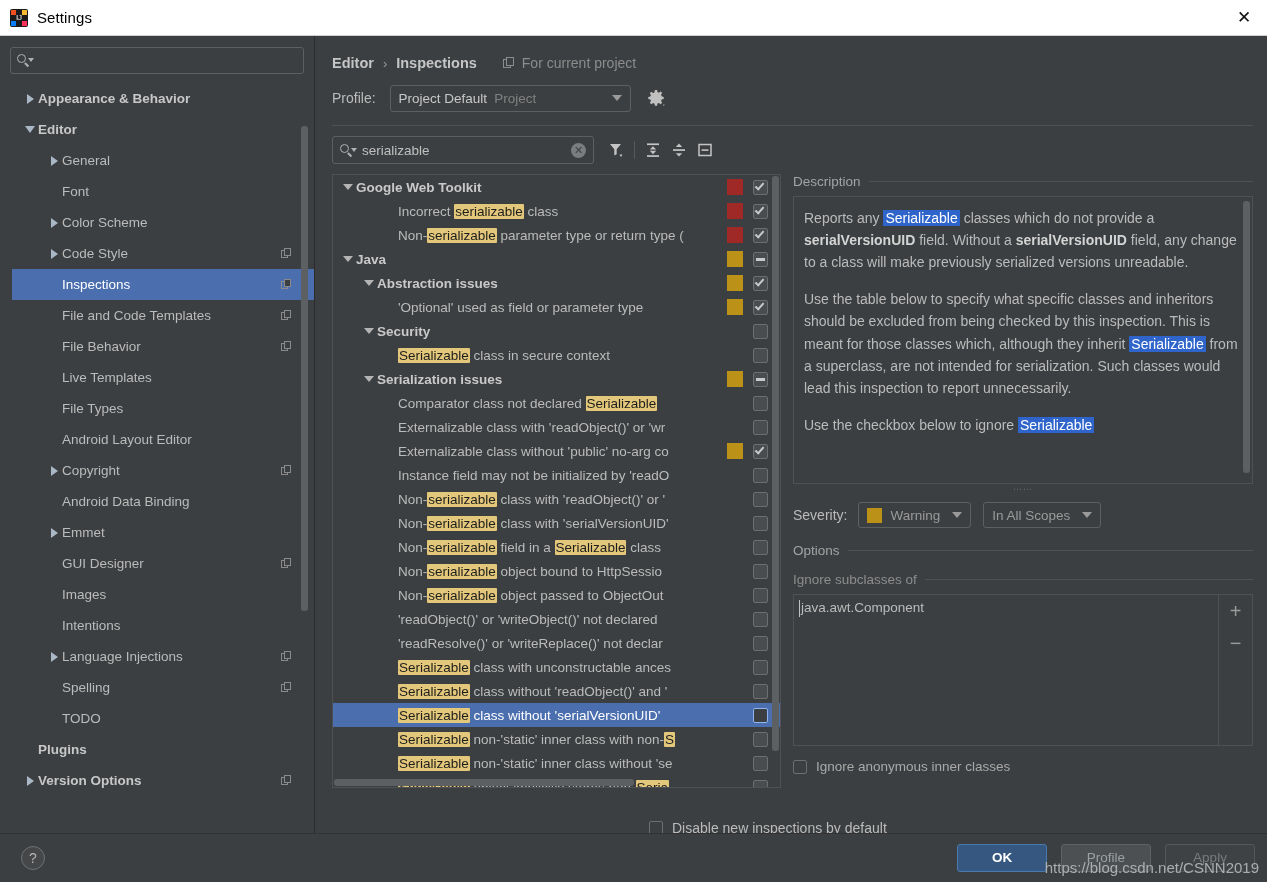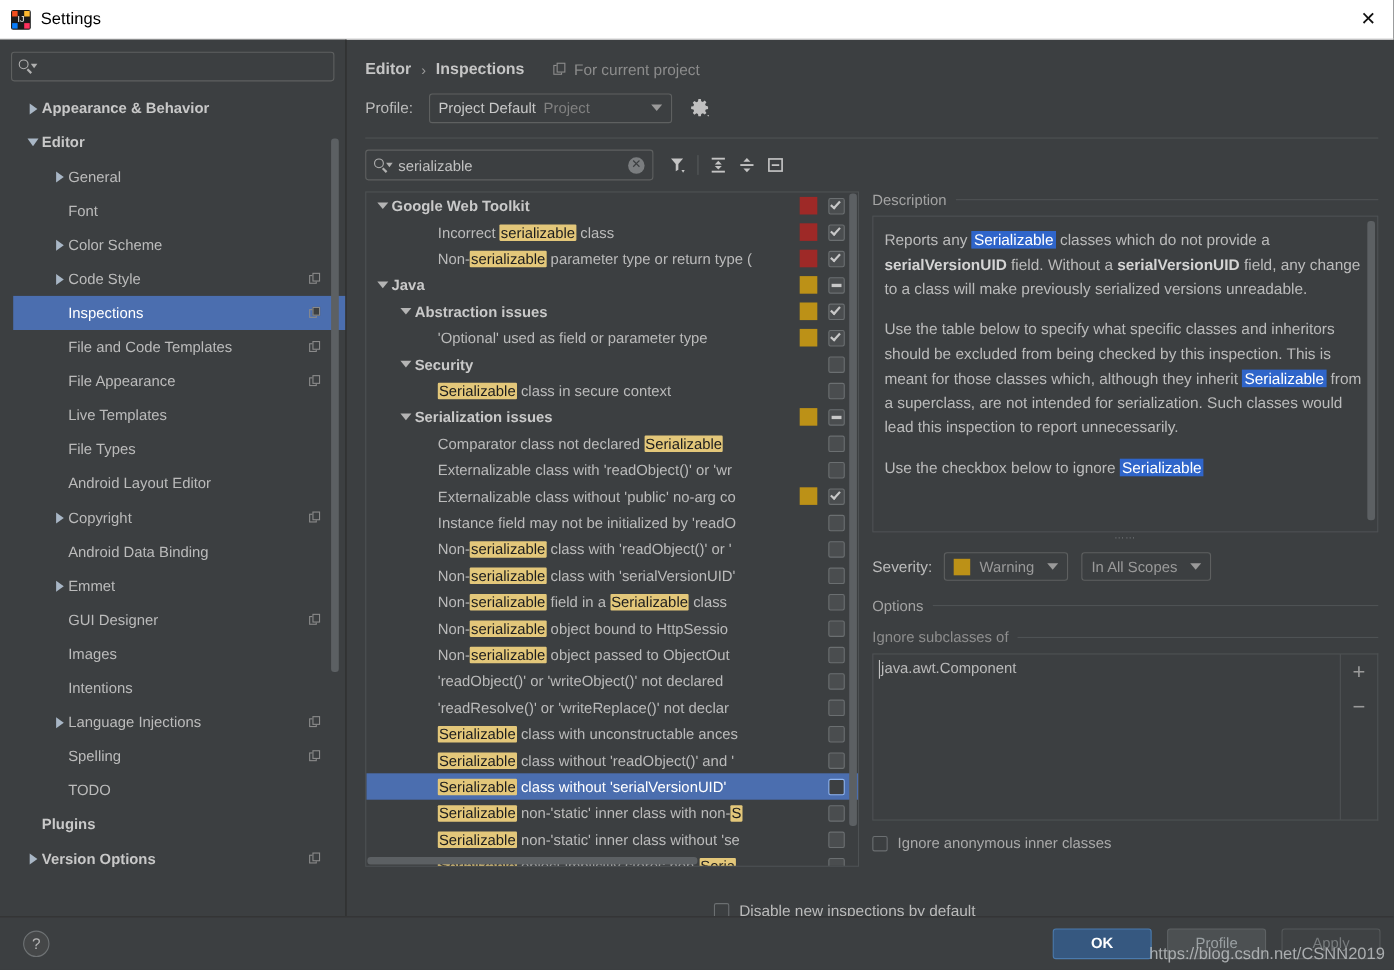--- a/index.html
+++ b/index.html
@@ -119,21 +119,21 @@
   #breadcrumb .forproj .ic { position: relative; width: 13px; height: 13px; margin-right: 6px; }
   #breadcrumb .forproj .ic .a { position:absolute; left:0; top:2px; width:8px; height:9px; border:1px solid #8c8c8c; }
   #breadcrumb .forproj .ic .b { position:absolute; left:3px; top:0; width:8px; height:9px; border:1px solid #8c8c8c; background:#3c3f41; }
 
   
   #profile-row {
     display: flex; align-items: center; padding-left: 17px; margin-top: 8px; height: 32px;
   }
   #profile-label { font-size: 14px; color: #bbbbbb; margin-right: 14px; }
   #profile-combo {
-    width: 221px; height: 27px; border: 1px solid #5e6060; border-radius: 3px;
+    width: 241px; height: 27px; border: 1px solid #5e6060; border-radius: 3px;
     display: flex; align-items: center; padding: 0 8px; background: #3c3f41; text-align: right;
   }
   #profile-combo .pname { color: #c8c8c8; font-size: 13.5px; }
   #profile-combo .pscope { color: #808080; font-size: 13.5px; margin-left: 7px; }
   #profile-combo .dd-arrow {
     margin-left: auto; width: 0; height: 0;
     border-left: 5.5px solid transparent; border-right: 5.5px solid transparent;
     border-top: 6px solid #9a9a9a;
   }
   #gear-btn { margin-left: 14px; position: relative; width: 22px; height: 22px; }
@@ -393,21 +393,21 @@
           <span class="sb-arrow-slot"></span>
           <span class="sb-label">File and Code Templates</span>
           <span class="sb-copy-icon">
             <span class="a"></span>
             <span class="b"></span>
           </span>
         </div>
         <div class="sb-item">
           <span style="width: 34px; flex: 0 0 auto;"></span>
           <span class="sb-arrow-slot"></span>
-          <span class="sb-label">File Appearance</span>
+          <span class="sb-label">File Behavior</span>
           <span class="sb-copy-icon">
             <span class="a"></span>
             <span class="b"></span>
           </span>
         </div>
         <div class="sb-item">
           <span style="width: 34px; flex: 0 0 auto;"></span>
           <span class="sb-arrow-slot"></span>
           <span class="sb-label">Live Templates</span>
         </div>

